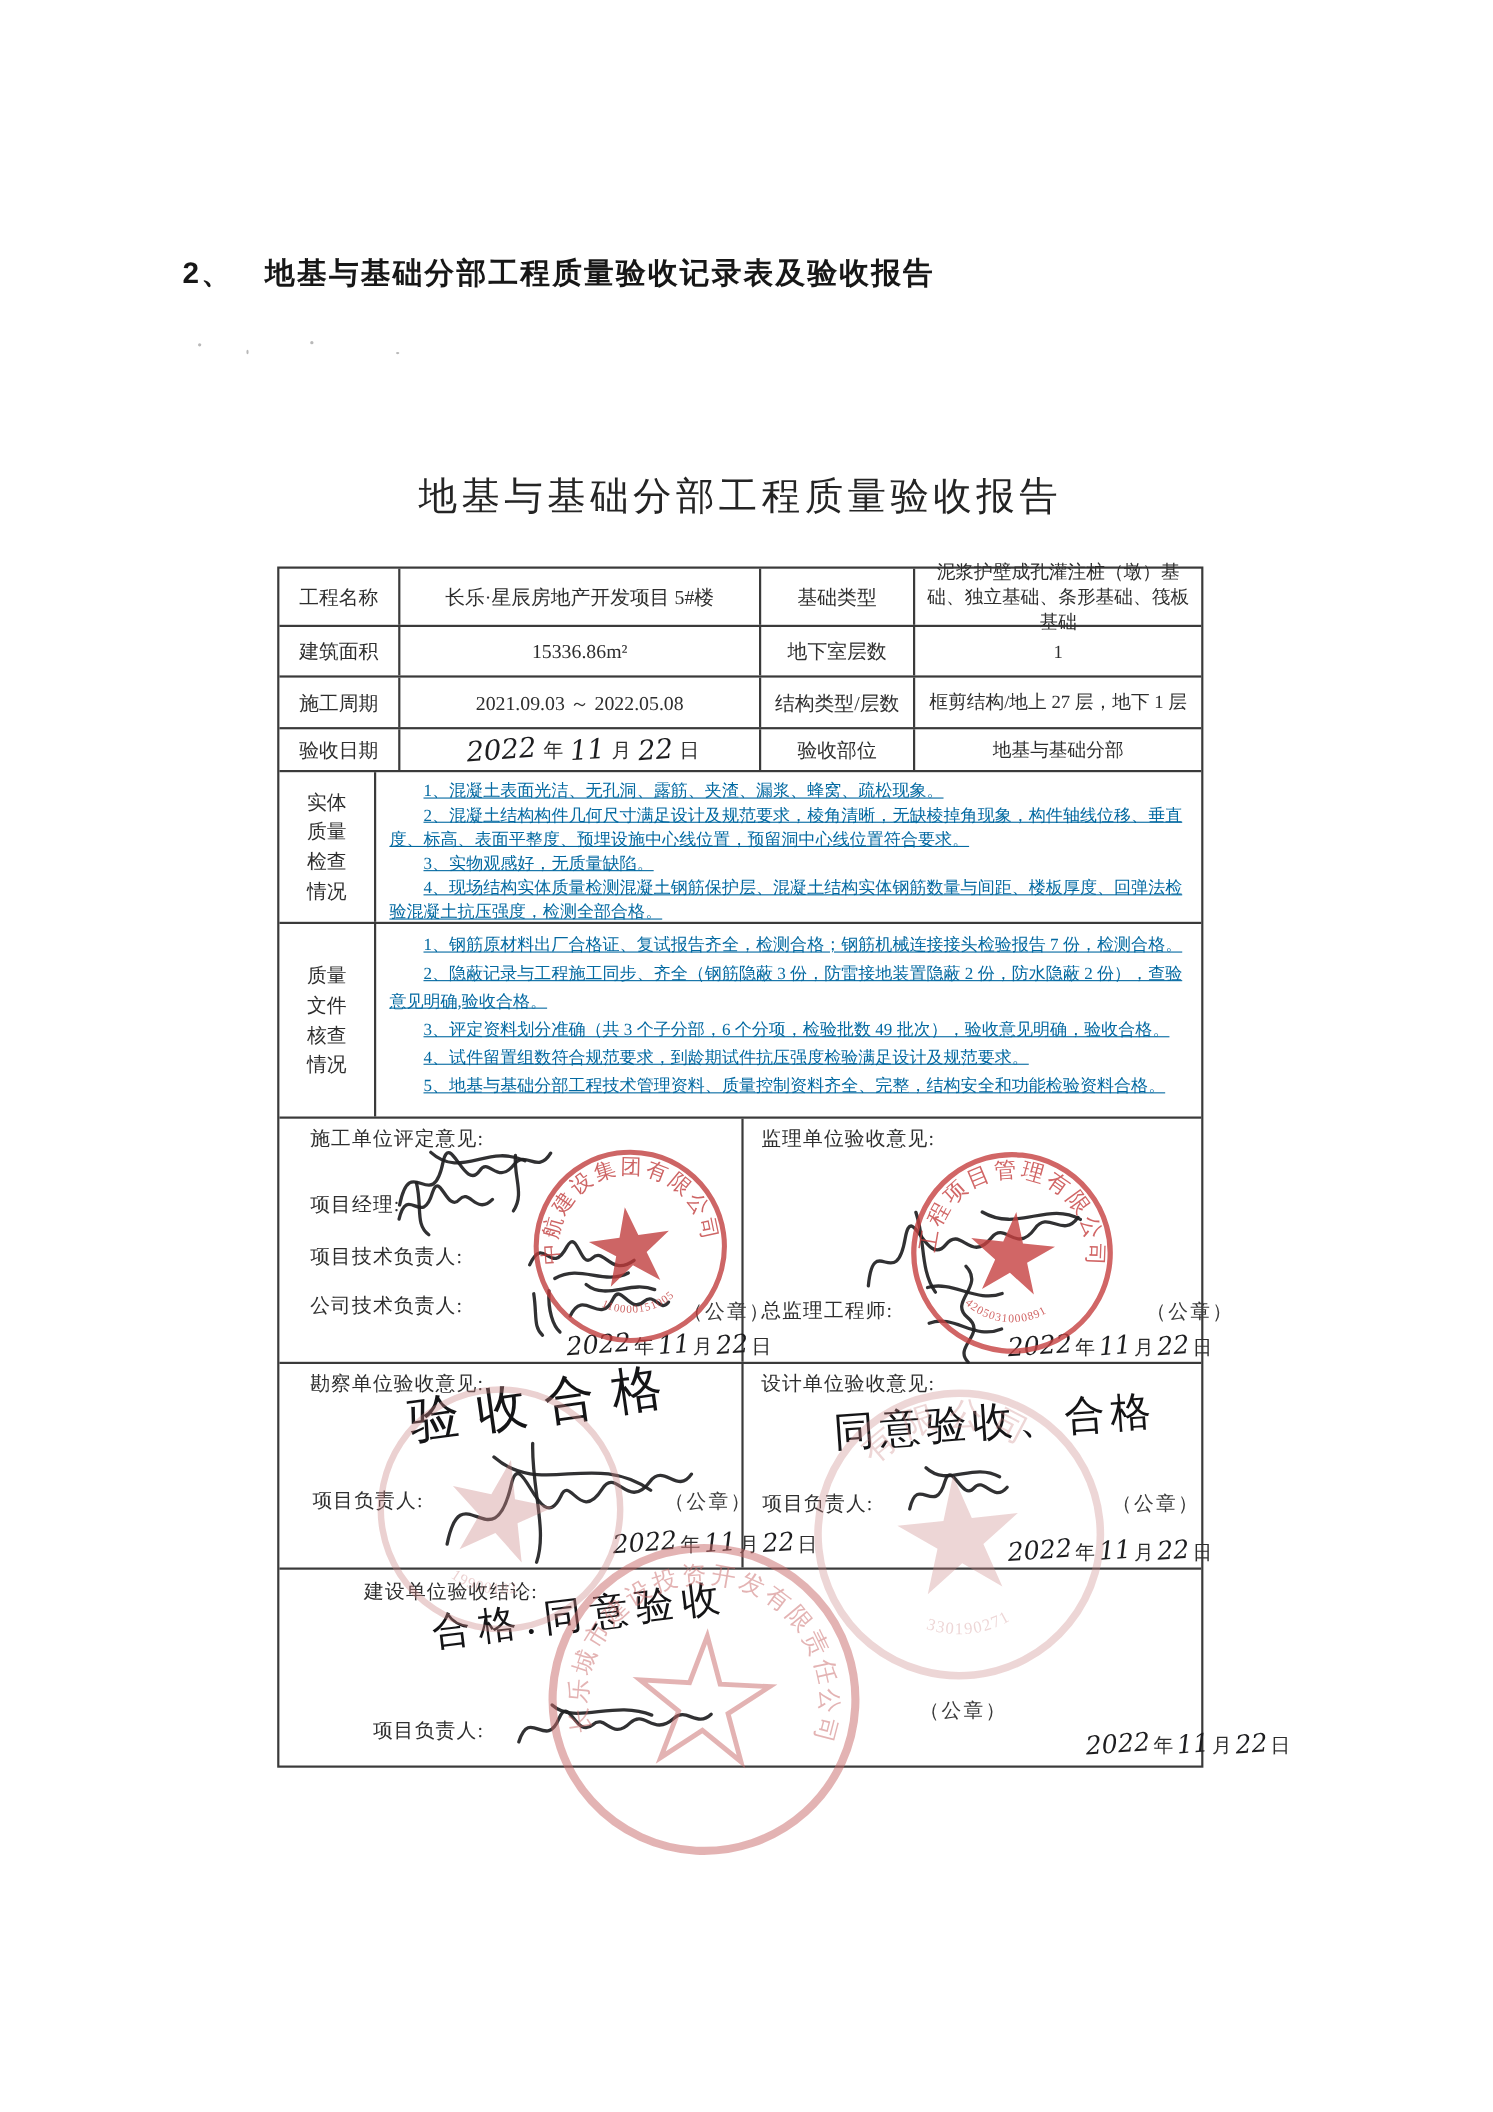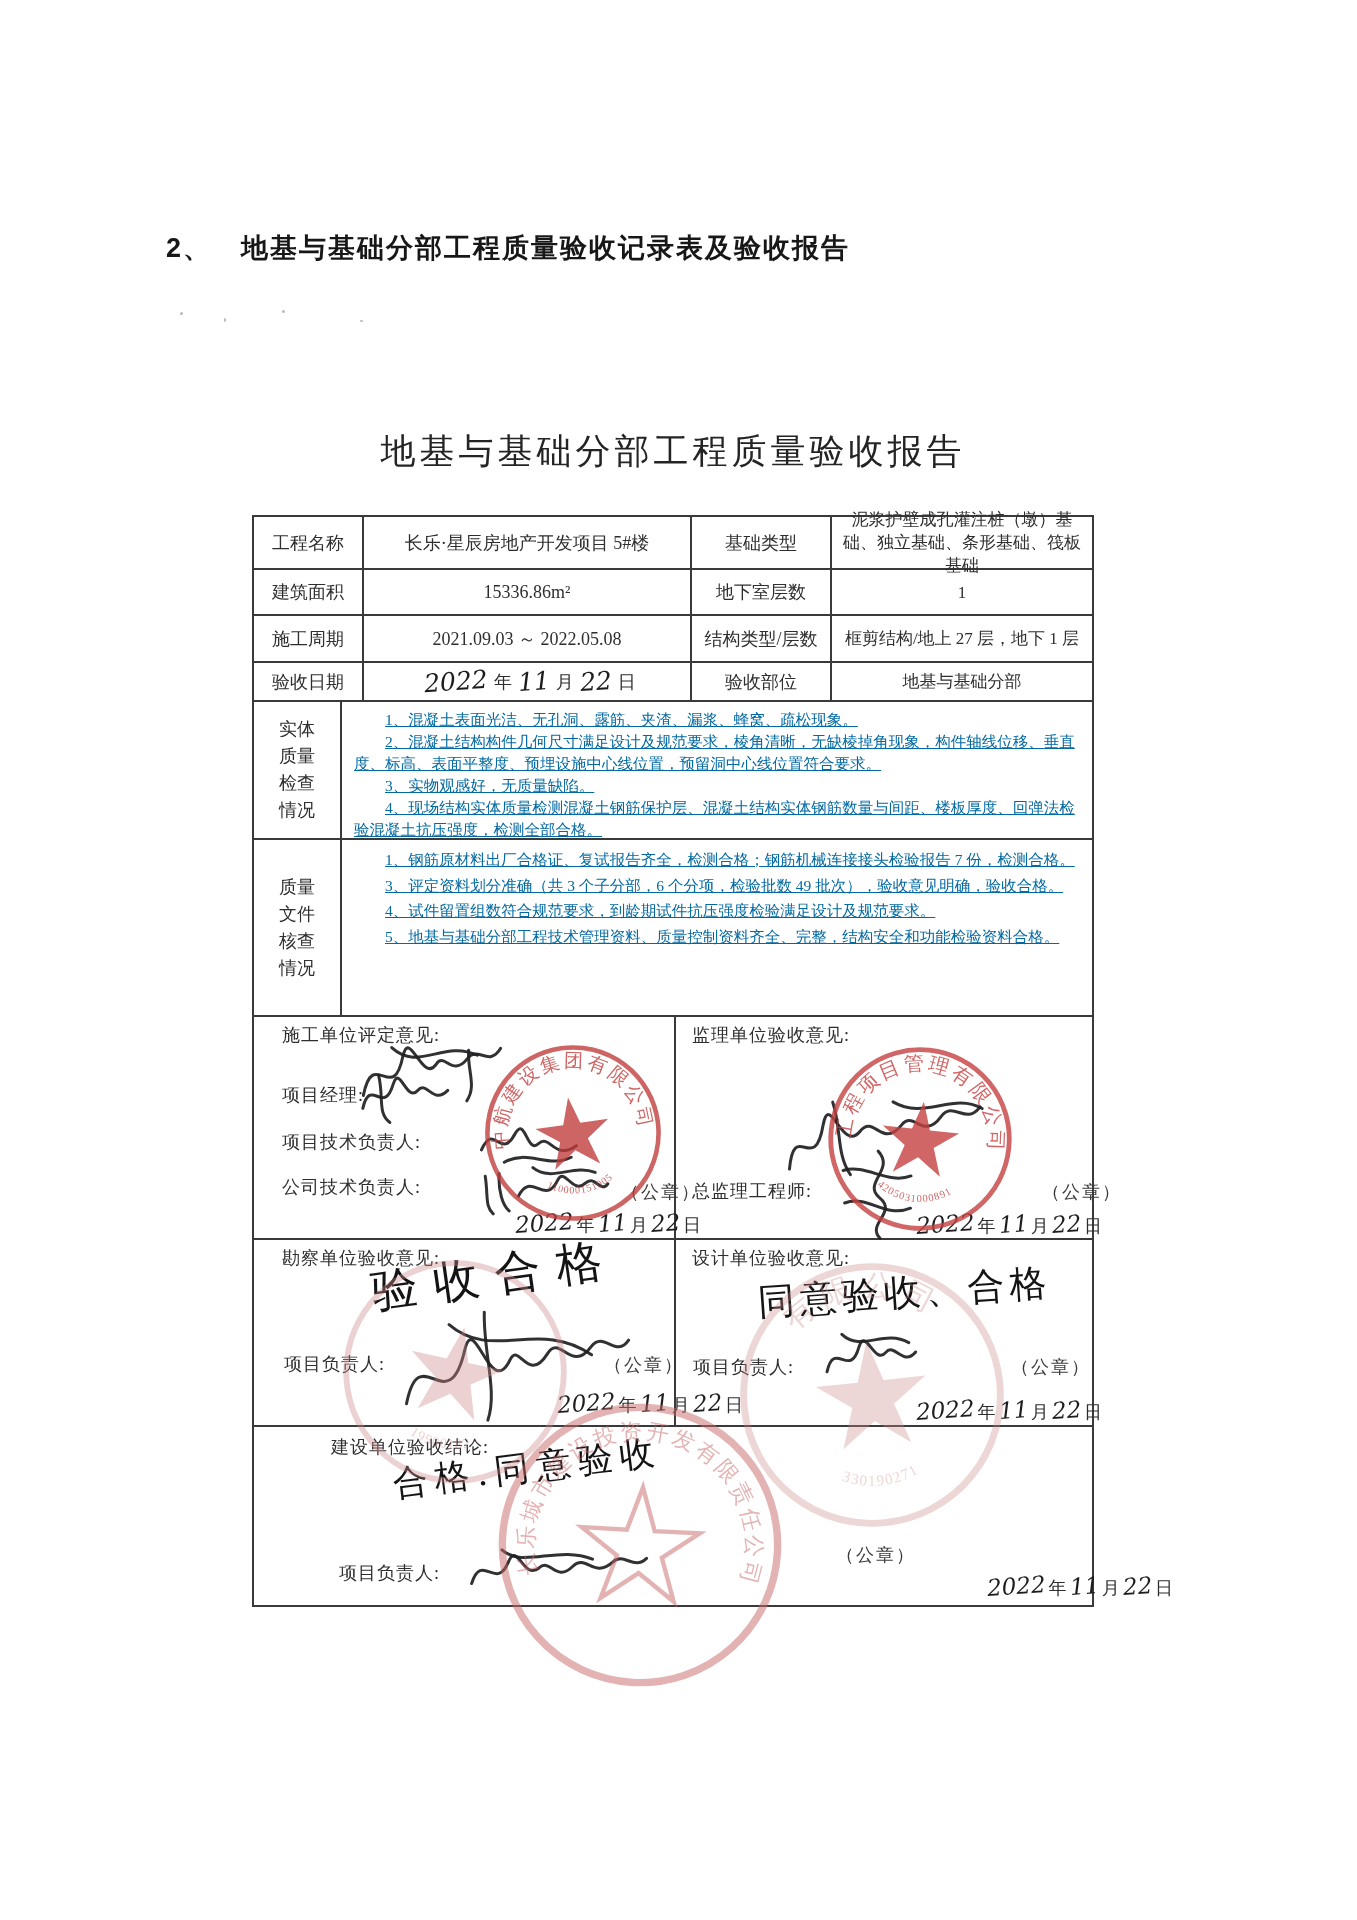--- a/index.html
+++ b/index.html
@@ -139,20 +139,21 @@
 
     <div class="band b6">
       <div class="labelcol">
           <div>质量</div>
           <div>文件</div>
           <div>核查</div>
           <div>情况</div>
         </div>
       <div class="contentcol">
           <p>1、钢筋原材料出厂合格证、复试报告齐全，检测合格；钢筋机械连接接头检验报告 7 份，检测合格。</p>
+          <p>2、隐蔽记录与工程施工同步、齐全（钢筋隐蔽 3 份，防雷接地装置隐蔽 2 份，防水隐蔽 2 份），查验意见明确,验收合格。</p>
           <p>3、评定资料划分准确（共 3 个子分部，6 个分项，检验批数 49 批次），验收意见明确，验收合格。</p>
           <p>4、试件留置组数符合规范要求，到龄期试件抗压强度检验满足设计及规范要求。</p>
           <p>5、地基与基础分部工程技术管理资料、质量控制资料齐全、完整，结构安全和功能检验资料合格。</p>
         </div>
     </div>
 
     <div class="band b7">
       <div class="signcell">
         <div class="sign-title" style="left:28px;top:6px;">施工单位评定意见:</div>
         <div class="sig" style="left:97px;top:10px;transform:rotate(-7deg);">

